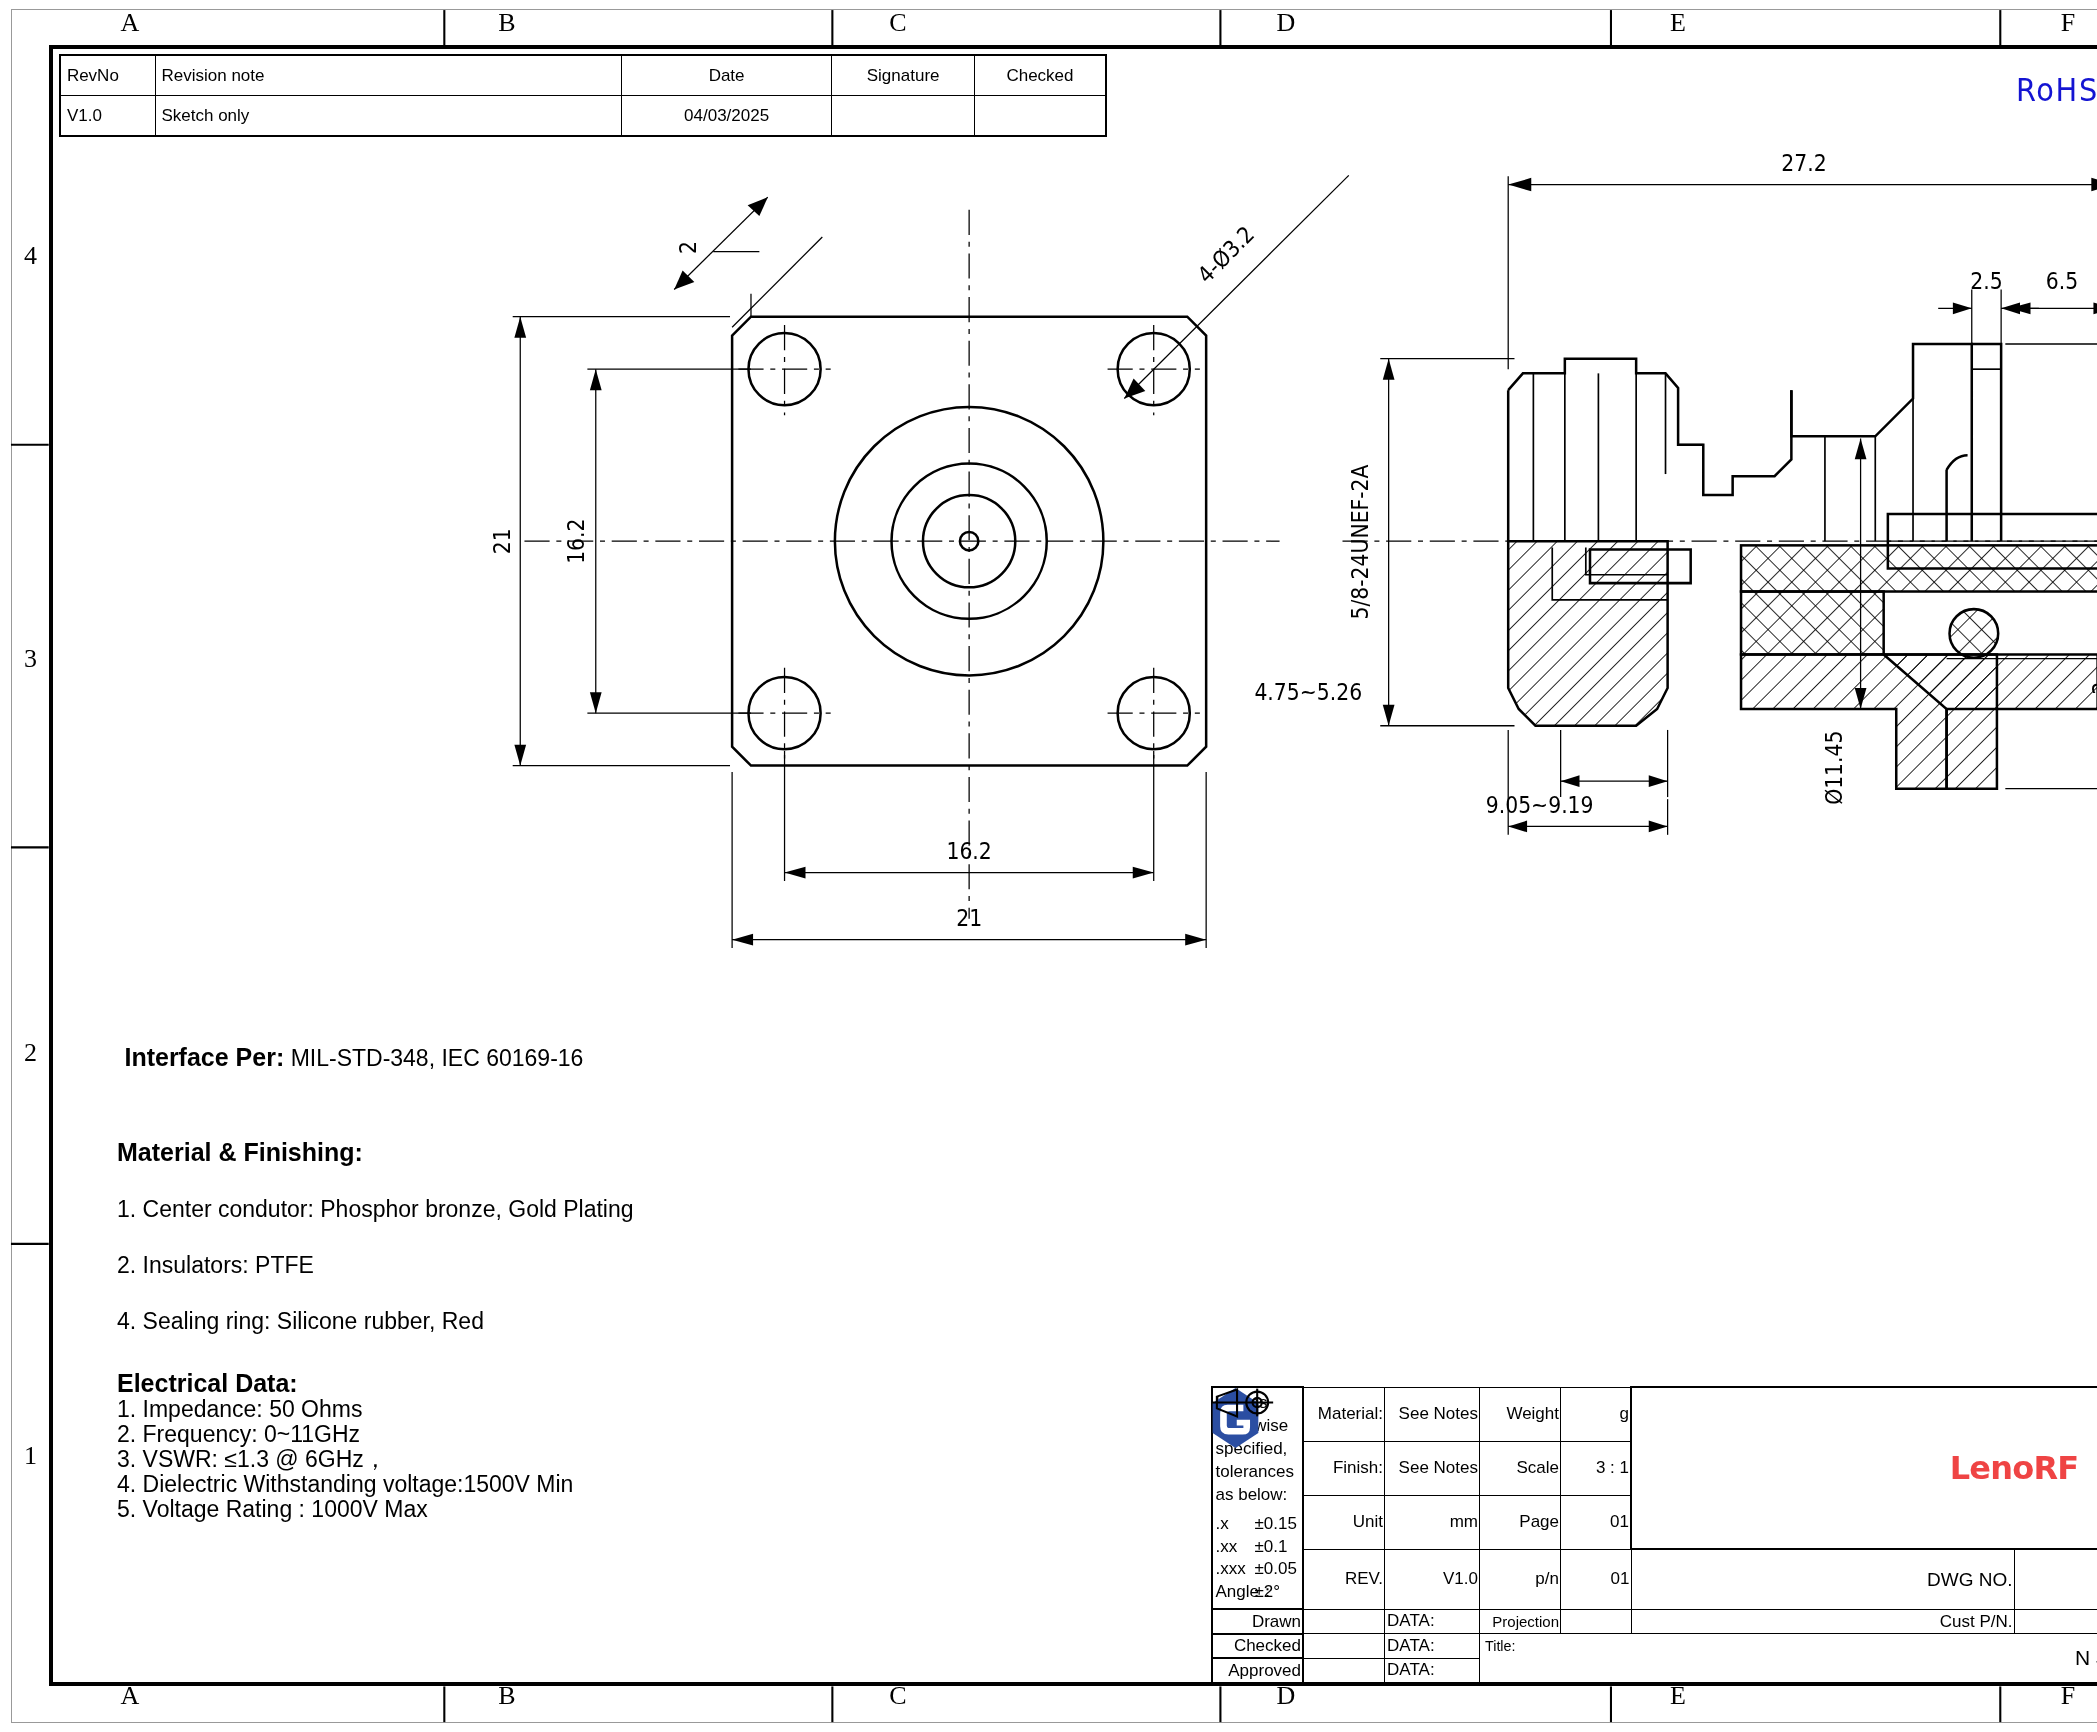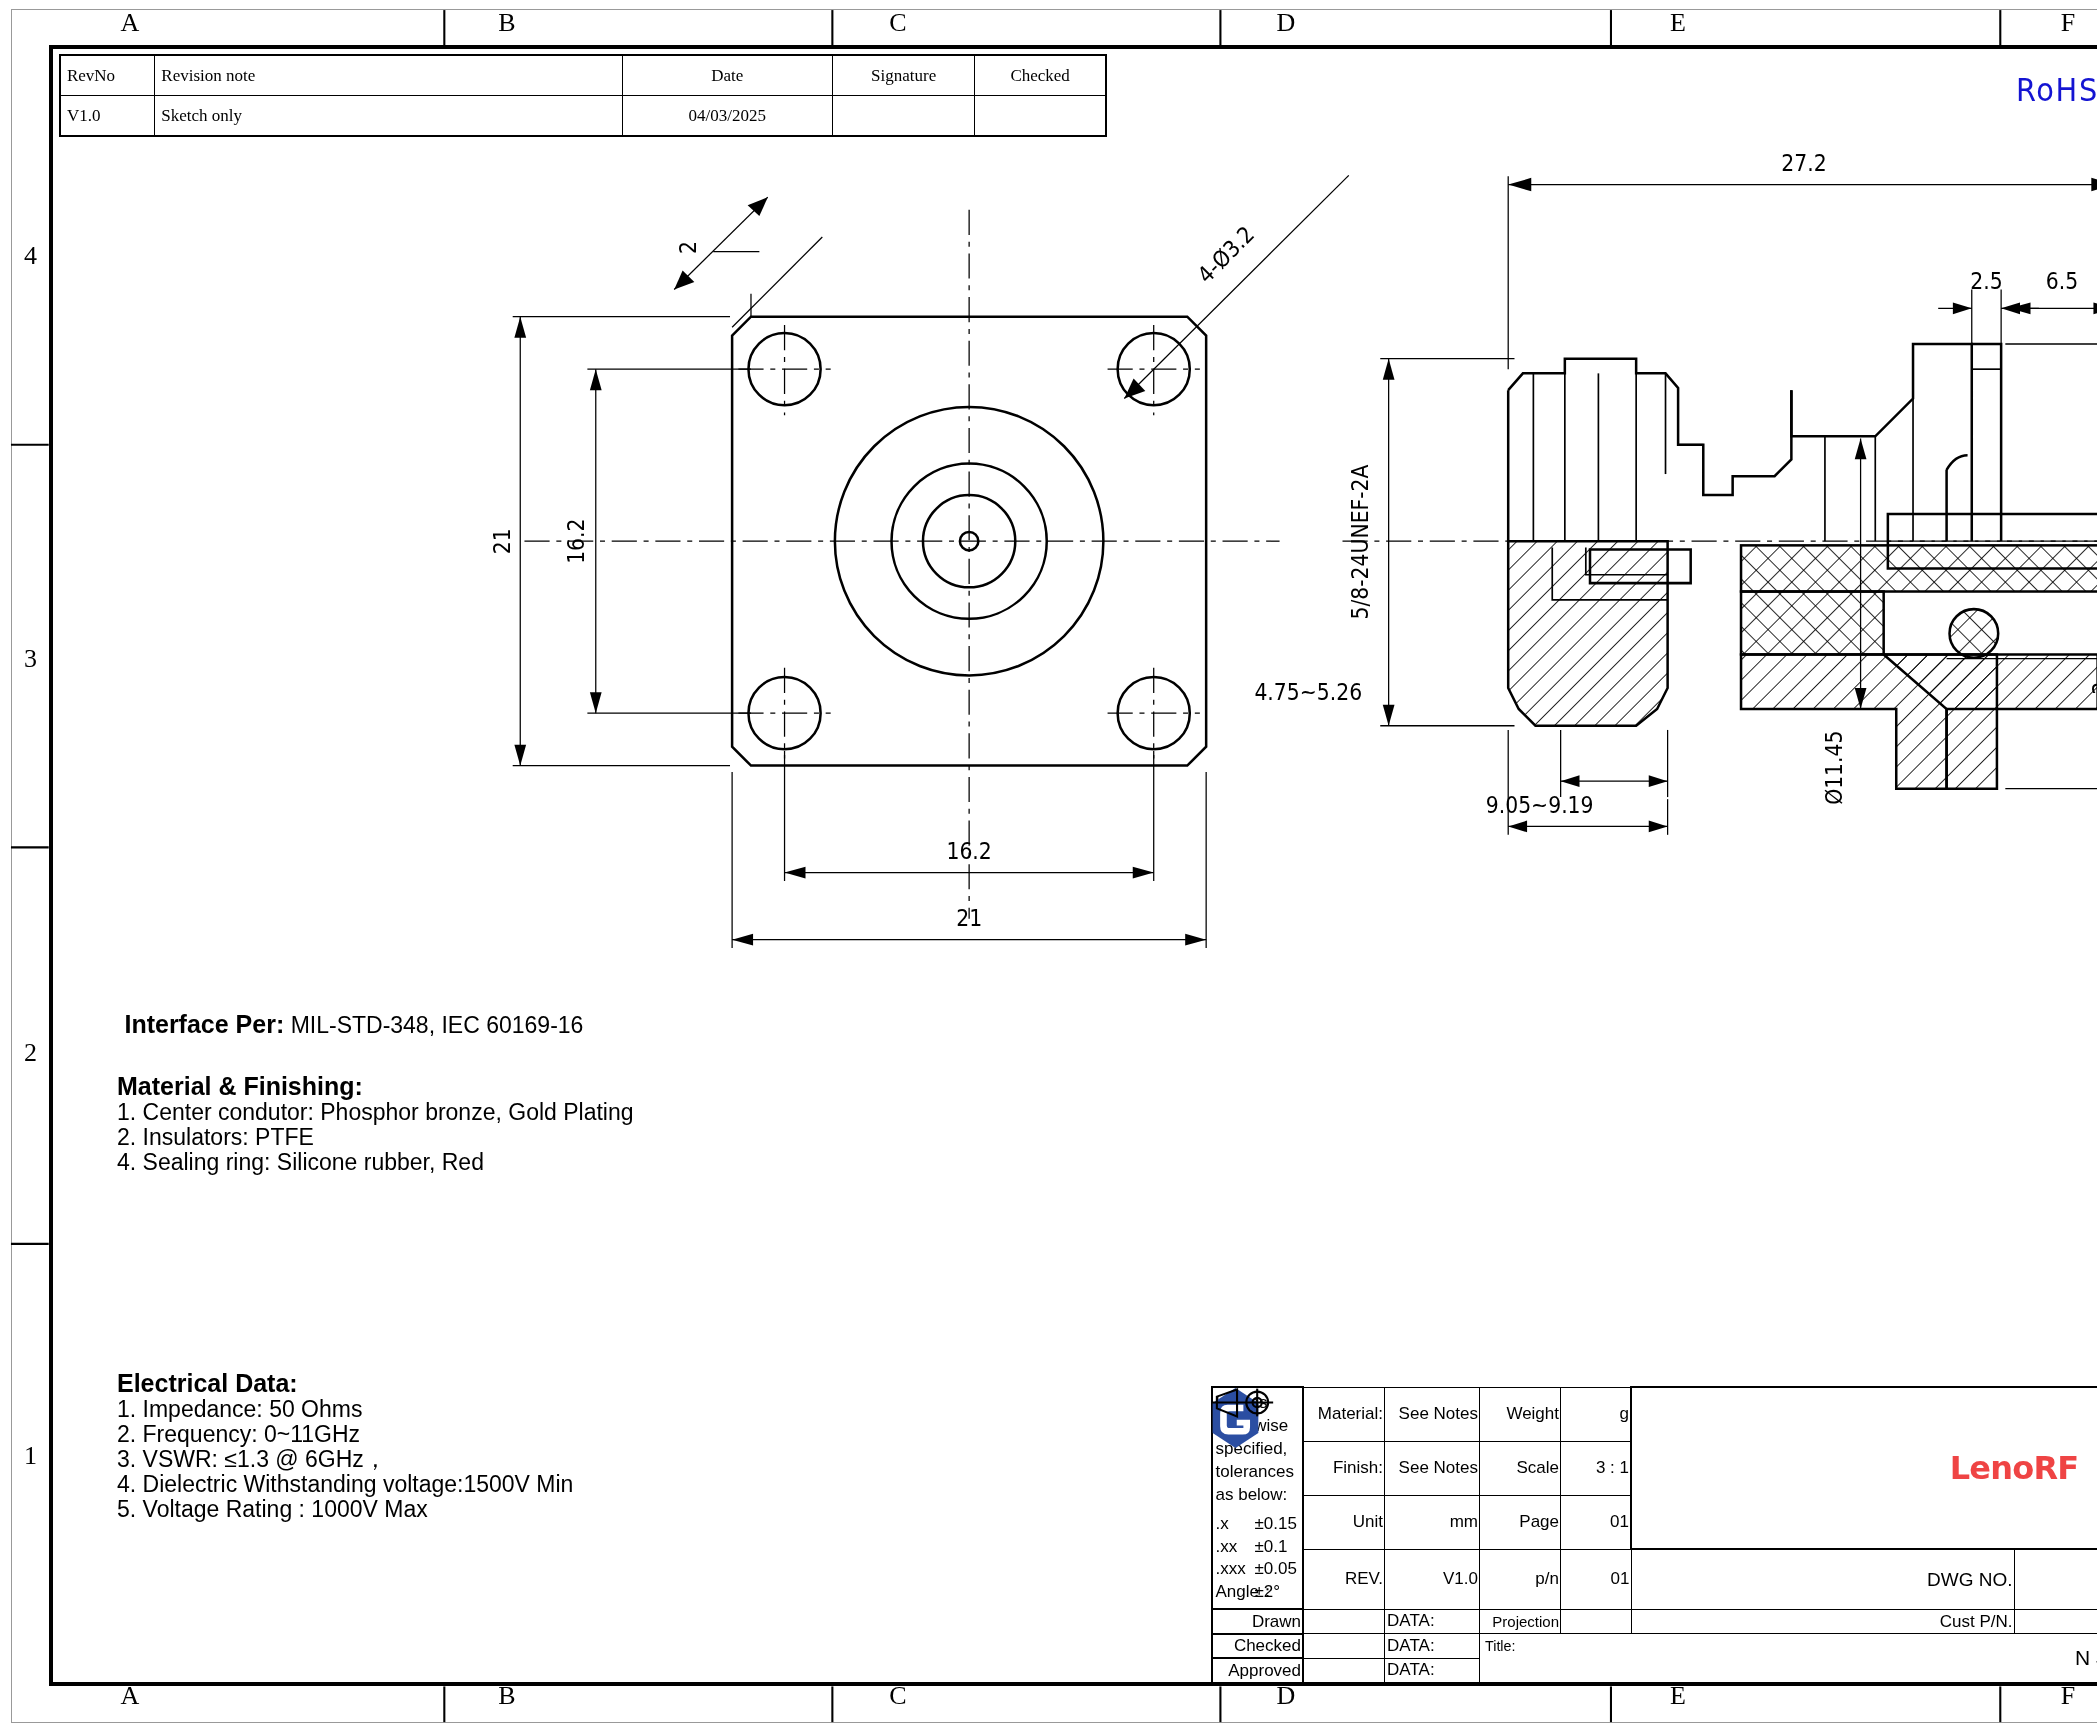--- a/index.html
+++ b/index.html
@@ -16,40 +16,40 @@
   .zone-lbl{font-size:26px;text-align:center;line-height:1;color:#000;
             font-family:"Liberation Serif", serif;}
 
   
   .t{white-space:pre;line-height:1;}
 
   
   #rev-table{left:59px;top:54px;width:1048px;height:83px;border:1.7px solid #000;box-sizing:border-box;}
   #rev-table table{border-collapse:collapse;width:100%;height:100%;}
   #rev-table td{border:1.3px solid #000;font-size:17px;padding:0 5.9px;
-                font-family:Liberation Serif, serif;}
+                font-family:Liberation Sans, sans-serif;}
   .c-rev{width:84px;}
   .c-note{width:482px;}
   .c-date{width:206px;text-align:center;font-size:20px;}
   .c-sig{width:134px;text-align:center;}
   .c-chk{width:122px;text-align:center;}
   #rev-table tr:first-child td{text-align:left;}
   #rev-table tr:first-child td.c-date,
   #rev-table tr:first-child td.c-sig,
   #rev-table tr:first-child td.c-chk{text-align:center;}
 
   
   #rohs{left:2016px;top:74px;font-size:32px;color:#1414d2;letter-spacing:1.7px;
         font-family:"DejaVu Sans Condensed","DejaVu Sans",sans-serif;}
 
   
   .note-h{font-weight:bold;font-size:25px;}
   .note-l{font-size:23px;}
   #notes{left:117px;top:1005px;width:923px;}
-  #notes .row{margin-bottom:2.1px;}
+  #notes .row{margin-bottom:2.1px;margin-top:33px;}
   #elec{left:117px;top:1371px;width:923px;}
   #elec .row{margin-bottom:2.1px;}
 
   
   #title-block{left:1211px;top:1386px;width:1187px;height:298px;}
   #title-block table{border-collapse:collapse;width:100%;height:100%;table-layout:fixed;}
   #title-block td{border:1.3px solid #000;text-align:right;vertical-align:middle;
                   font-size:17px;font-family:"Liberation Sans Narrow","Liberation Sans",sans-serif;}
   #title-block td.thick{border-width:2.1px;}
   .tol-cell{text-align:left !important;font-size:11px;padding:1.7px 2.5px;line-height:1.35;}

